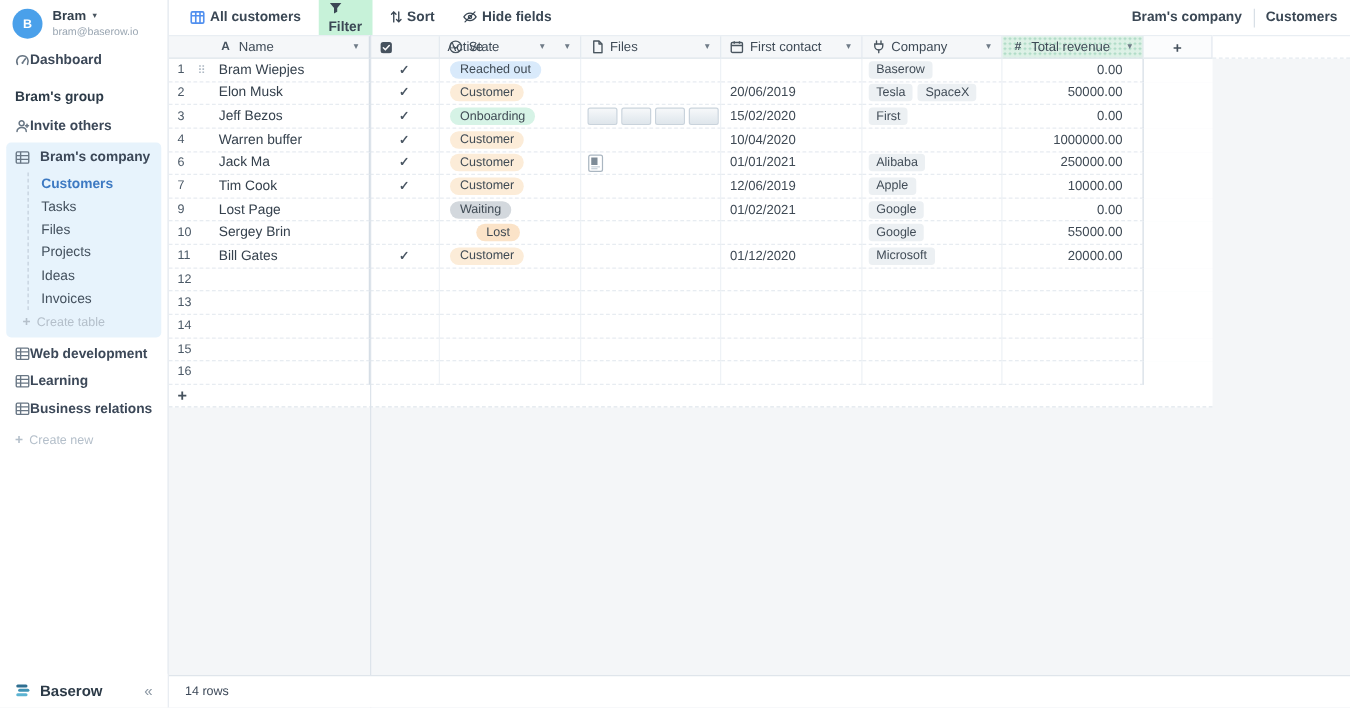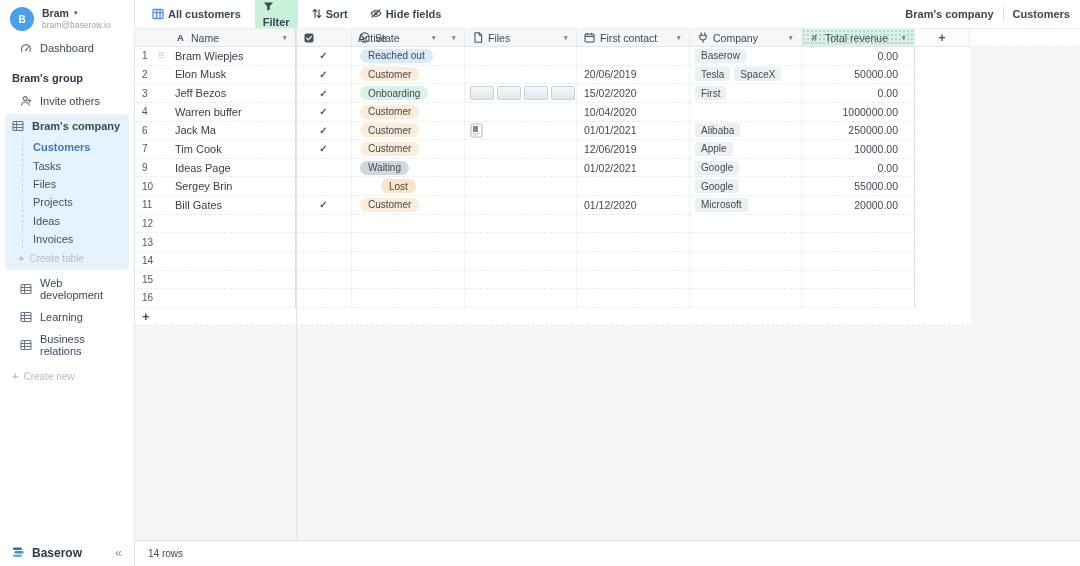--- a/index.html
+++ b/index.html
@@ -8,21 +8,21 @@
   .page { position:absolute; inset:0; width:1080px; height:566px; }
 
   
   .sidebar { position:absolute; left:0; top:0; width:135px; height:566px; background:#fff; border-right:1px solid #e2e8ee; z-index:3; }
   .user-row { display:flex; align-items:center; gap:8px; padding:7px 10px 6px 10px; }
   .avatar { width:24px; height:24px; border-radius:50%; background:#4aa0ea; color:#fff; font-size:10px; font-weight:700; display:flex; align-items:center; justify-content:center; flex:none; }
   .user-meta { line-height:1.15; }
   .user-name { font-size:10.5px; font-weight:700; color:#33404d; display:flex; align-items:center; gap:4px; }
   .user-caret { font-size:6px; color:#4a5560; }
   .user-email { font-size:8.5px; color:#9aa6b2; margin-top:2px; }
-  .side-item { display:flex; align-items:center; gap:8px; padding:5px 20px; font-size:11px; font-weight:400; color:#3c4858; cursor:pointer; }
+  .side-item { display:flex; align-items:center; padding:5px 12px; font-size:11px; font-weight:700; color:#3c4858; cursor:pointer; }
   .side-item .sicon { width:12px; height:12px; flex:none; color:#687684; display:flex; align-items:center; justify-content:center; }
   .side-heading { font-size:11px; font-weight:700; color:#2c3a47; padding:13px 12px 6px 12px; }
   .ws-block { margin:2px 5px 2px 5px; border-radius:4px; }
   .ws-block.selected { background:#e7f3fc; padding-bottom:4px; }
   .ws-head { display:flex; align-items:center; gap:8px; padding:6px 7px; font-size:11px; font-weight:600; color:#3c4858; cursor:pointer; }
   .ws-head .sicon { width:12px; height:12px; flex:none; color:#687684; }
   .tables { margin-left:17px; border-left:1px dashed #c4d0db; }
   .table-item { font-size:11px; padding:3.2px 0 3.2px 10px; color:#43505d; cursor:pointer; }
   .table-item.active { color:#3d79c2; font-weight:600; }
   .muted-create { display:flex; align-items:center; gap:5px; font-size:10px; color:#b4bfca; padding:4px 12px 2px 13px; cursor:pointer; }
@@ -439,21 +439,21 @@
         <div class="c cdate w4">12/06/2019</div>
         <div class="c ctags w5">
             <span class="tag">Apple</span>
           </div>
         <div class="c crev w6">10000.00</div>
       </div>
 
       <div class="r">
         <div class="c cname w0">
             <span class="num">9</span>
-            <span class="nm">Ideas Page</span>
+            <span class="nm">Lost Page</span>
           </div>
         <div class="c ccheck w1"></div>
         <div class="c cstate w2">
             <span class="pill" data-color="gray">Waiting</span>
           </div>
         <div class="c cfiles w3"></div>
         <div class="c cdate w4">01/02/2021</div>
         <div class="c ctags w5">
             <span class="tag">Google</span>
           </div>

